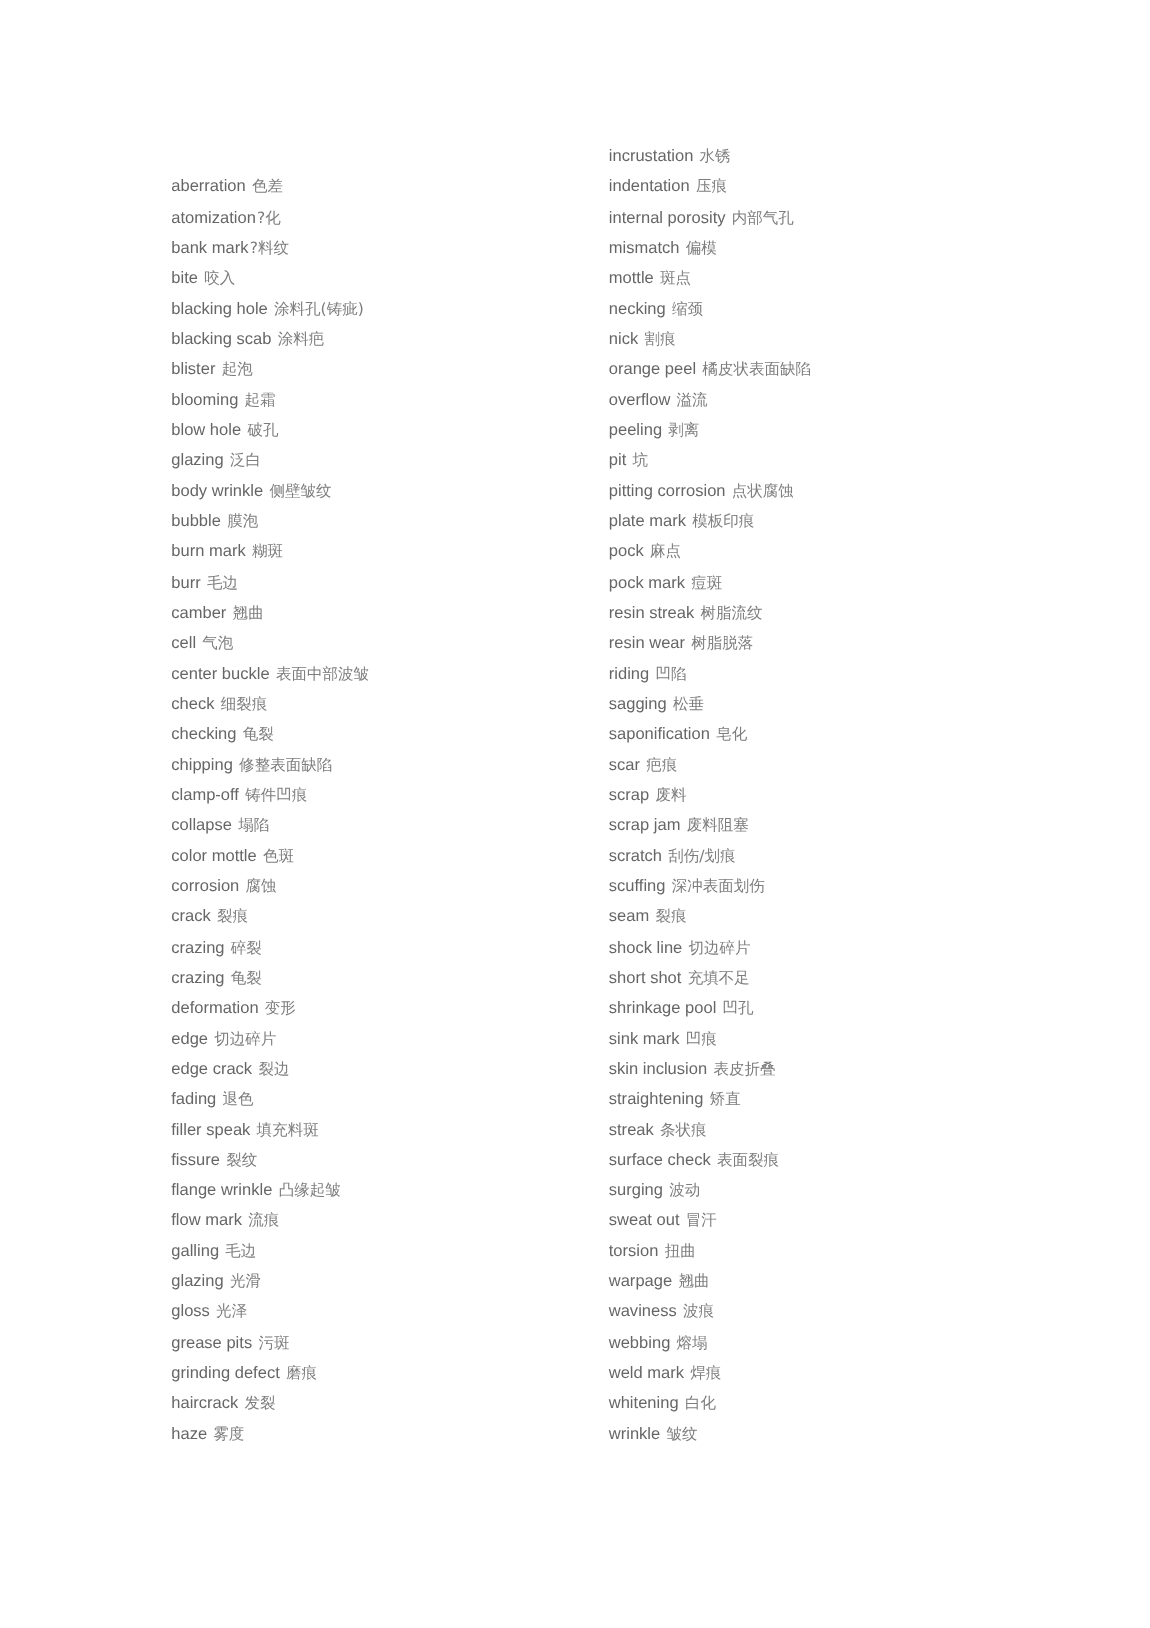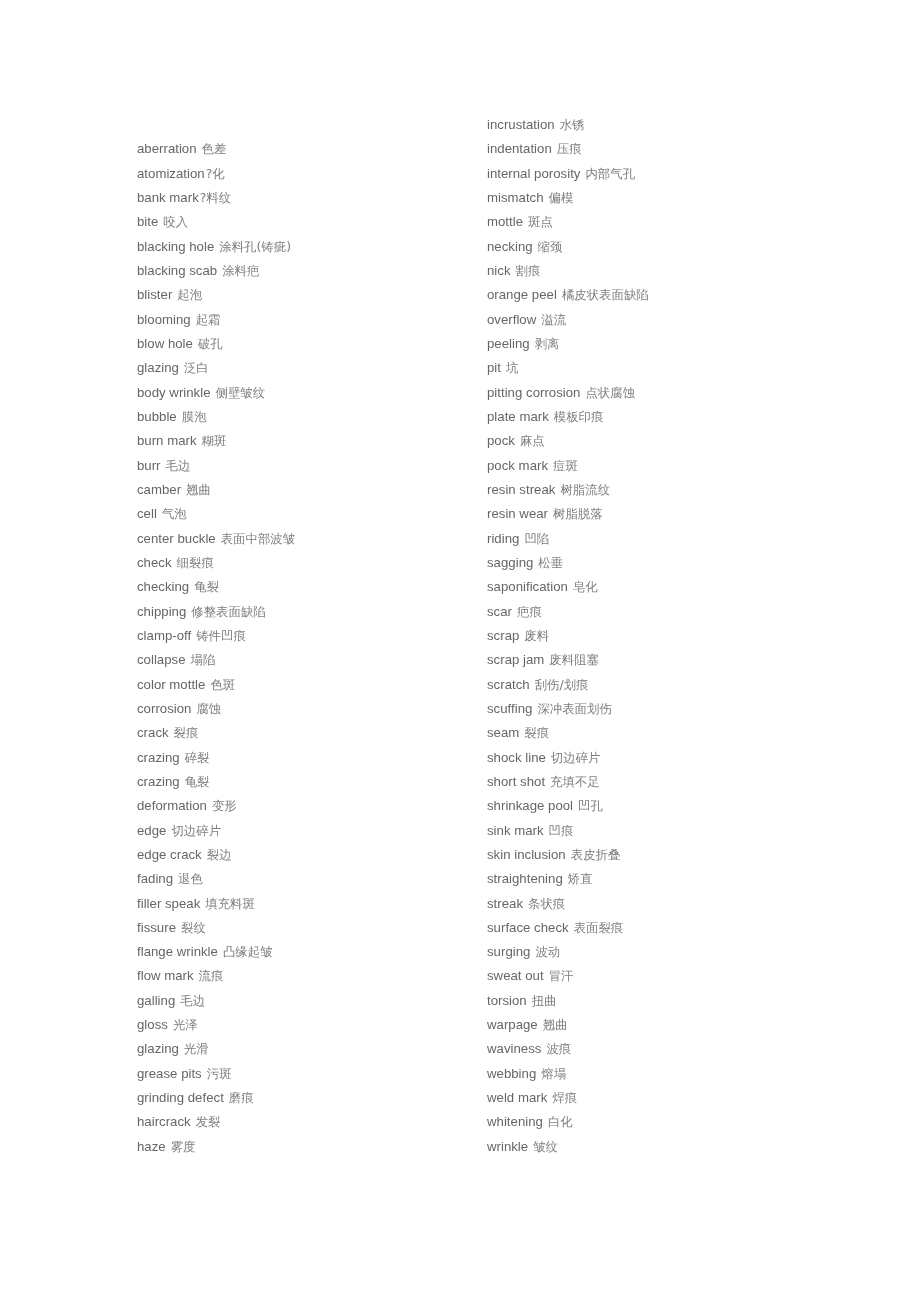--- a/index.html
+++ b/index.html
@@ -95,22 +95,22 @@
         <div class="entry"><span class="term">crazing</span><span class="gloss">龟裂</span></div>
         <div class="entry"><span class="term">deformation</span><span class="gloss">变形</span></div>
         <div class="entry"><span class="term">edge</span><span class="gloss">切边碎片</span></div>
         <div class="entry"><span class="term">edge crack</span><span class="gloss">裂边</span></div>
         <div class="entry"><span class="term">fading</span><span class="gloss">退色</span></div>
         <div class="entry"><span class="term">filler speak</span><span class="gloss">填充料斑</span></div>
         <div class="entry"><span class="term">fissure</span><span class="gloss">裂纹</span></div>
         <div class="entry"><span class="term">flange wrinkle</span><span class="gloss">凸缘起皱</span></div>
         <div class="entry"><span class="term">flow mark</span><span class="gloss">流痕</span></div>
         <div class="entry"><span class="term">galling</span><span class="gloss">毛边</span></div>
+        <div class="entry"><span class="term">glazing</span><span class="gloss">光滑</span></div>
         <div class="entry"><span class="term">gloss</span><span class="gloss">光泽</span></div>
-        <div class="entry"><span class="term">glazing</span><span class="gloss">光滑</span></div>
         <div class="entry"><span class="term">grease pits</span><span class="gloss">污斑</span></div>
         <div class="entry"><span class="term">grinding defect</span><span class="gloss">磨痕</span></div>
         <div class="entry"><span class="term">haircrack</span><span class="gloss">发裂</span></div>
         <div class="entry"><span class="term">haze</span><span class="gloss">雾度</span></div>
       </div>
     <div class="column right">
         <div class="entry"><span class="term">incrustation</span><span class="gloss">水锈</span></div>
         <div class="entry"><span class="term">indentation</span><span class="gloss">压痕</span></div>
         <div class="entry"><span class="term">internal porosity</span><span class="gloss">内部气孔</span></div>
         <div class="entry"><span class="term">mismatch</span><span class="gloss">偏模</span></div>

